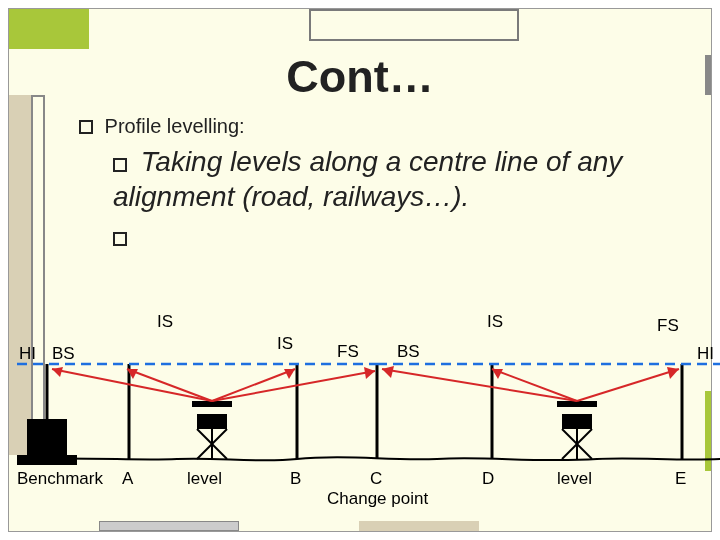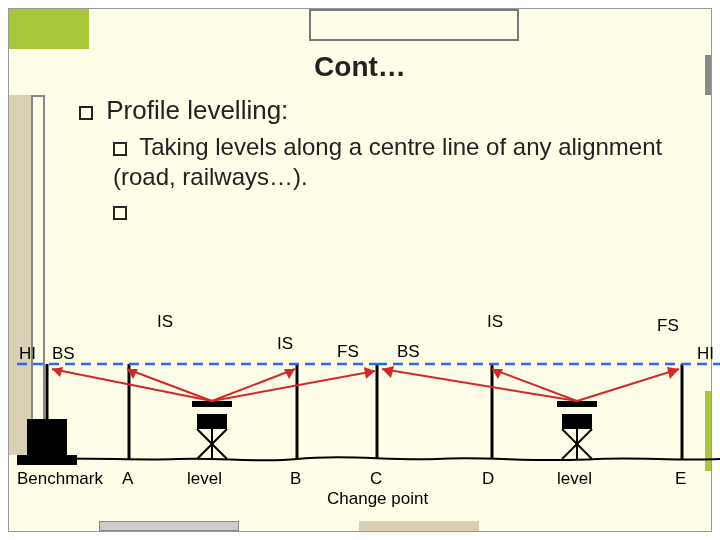--- a/index.html
+++ b/index.html
@@ -24,39 +24,40 @@
   .dec.top2 { left: 300px; top: 0; width: 210px; height: 32px; border: 2px solid #7a7a7a; background: transparent; }
   .dec.left1 { left: 0; top: 86px; width: 22px; height: 360px; background: #d9d0b5; }
   .dec.left2 { left: 22px; top: 86px; width: 14px; height: 360px; border: 2px solid #888; background: transparent; }
   .dec.bot1 { left: 90px; bottom: 0; width: 140px; height: 10px; background: #ccc; border: 1px solid #888; }
   .dec.bot2 { left: 350px; bottom: 0; width: 120px; height: 10px; background: #d9d0b5; }
   .dec.right1 { right: 0; top: 46px; width: 6px; height: 40px; background: #888; }
   .dec.right2 { right: 0; bottom: 60px; width: 6px; height: 80px; background: #a8c73a; }
 
   .title {
     text-align: center;
-    font-size: 28px;
+    font-size: 45px;
     color: #222;
     padding-top: 42px;
   }
   .body {
     padding: 12px 44px 0 70px;
   }
   .bul1 {
-    font-size: 26px;
+    font-size: 20px;
     color: #222;
     margin-bottom: 6px;
   }
   .box { display: inline-block; width: 14px; height: 14px; border: 2px solid #222; margin-right: 6px; vertical-align: -1px; }
   .sub {
     padding-left: 34px;
-    font-size: 24px;
+    font-size: 28px;
     color: #222;
     line-height: 1.25;
     margin-bottom: 4px;
+    font-style: italic;
   }
 
   .diagram {
     position: absolute;
     left: 8px;
     top: 300px;
     width: 704px;
     height: 200px;
   }
 </style>

